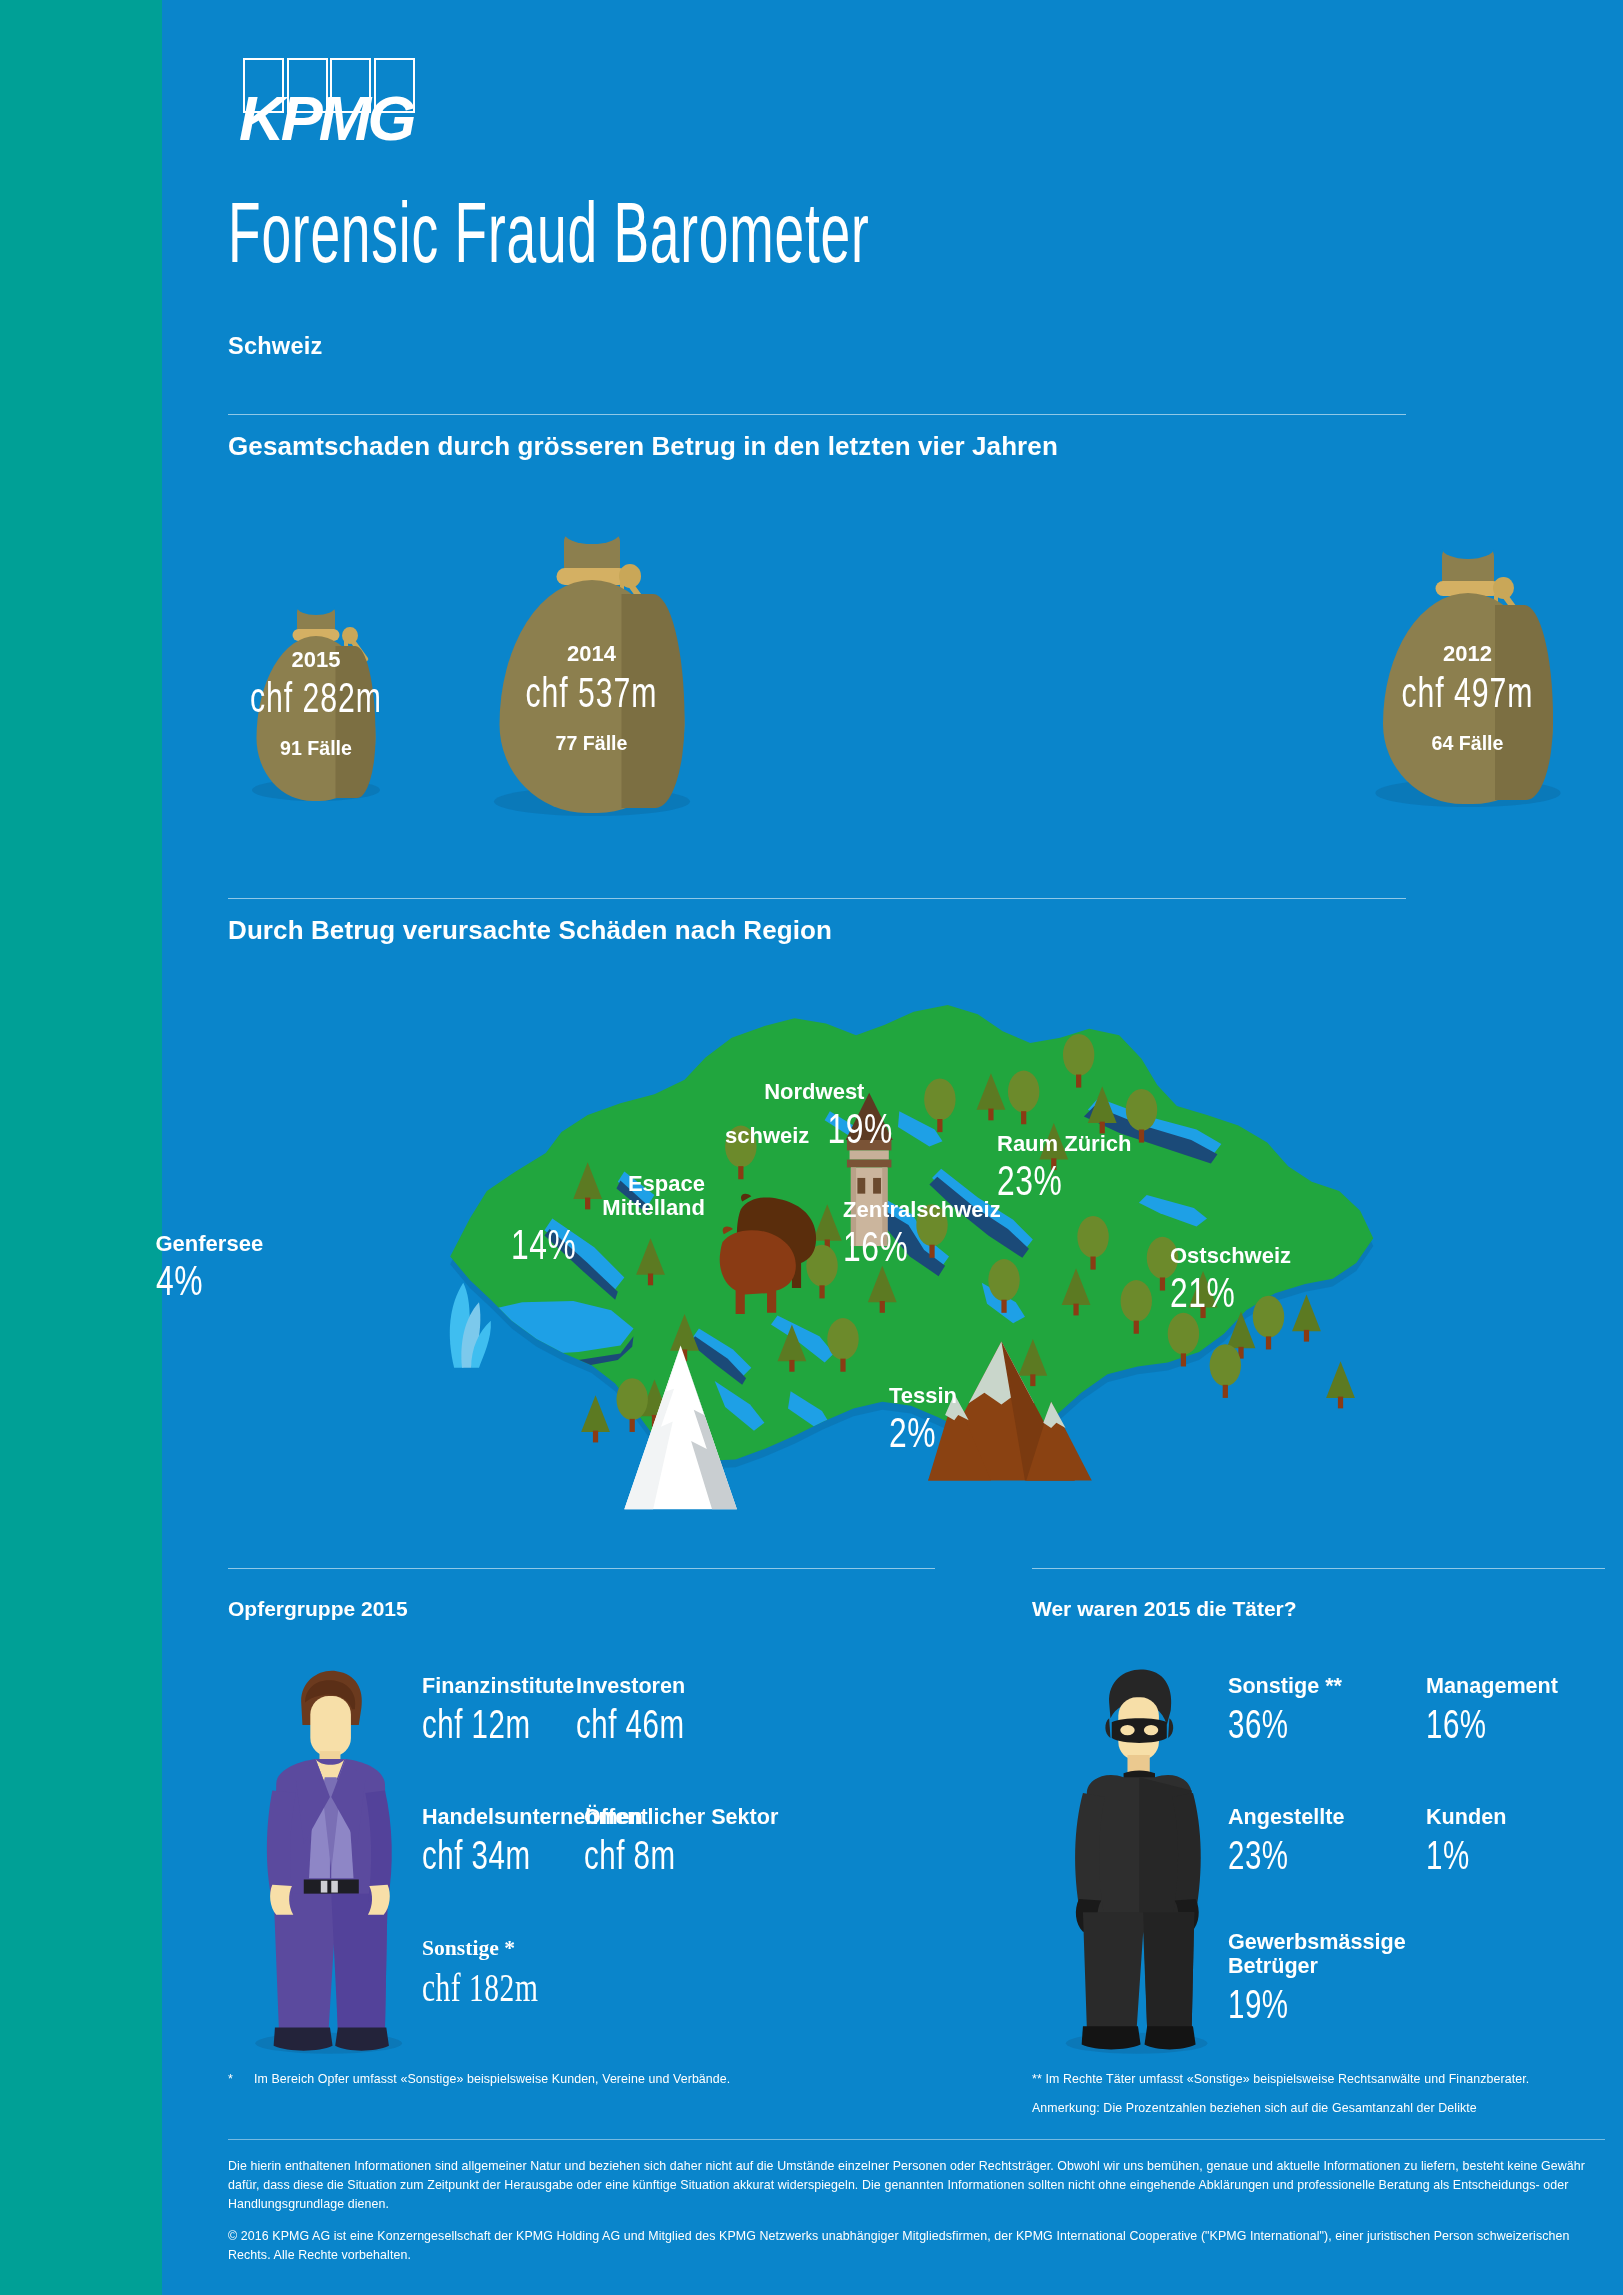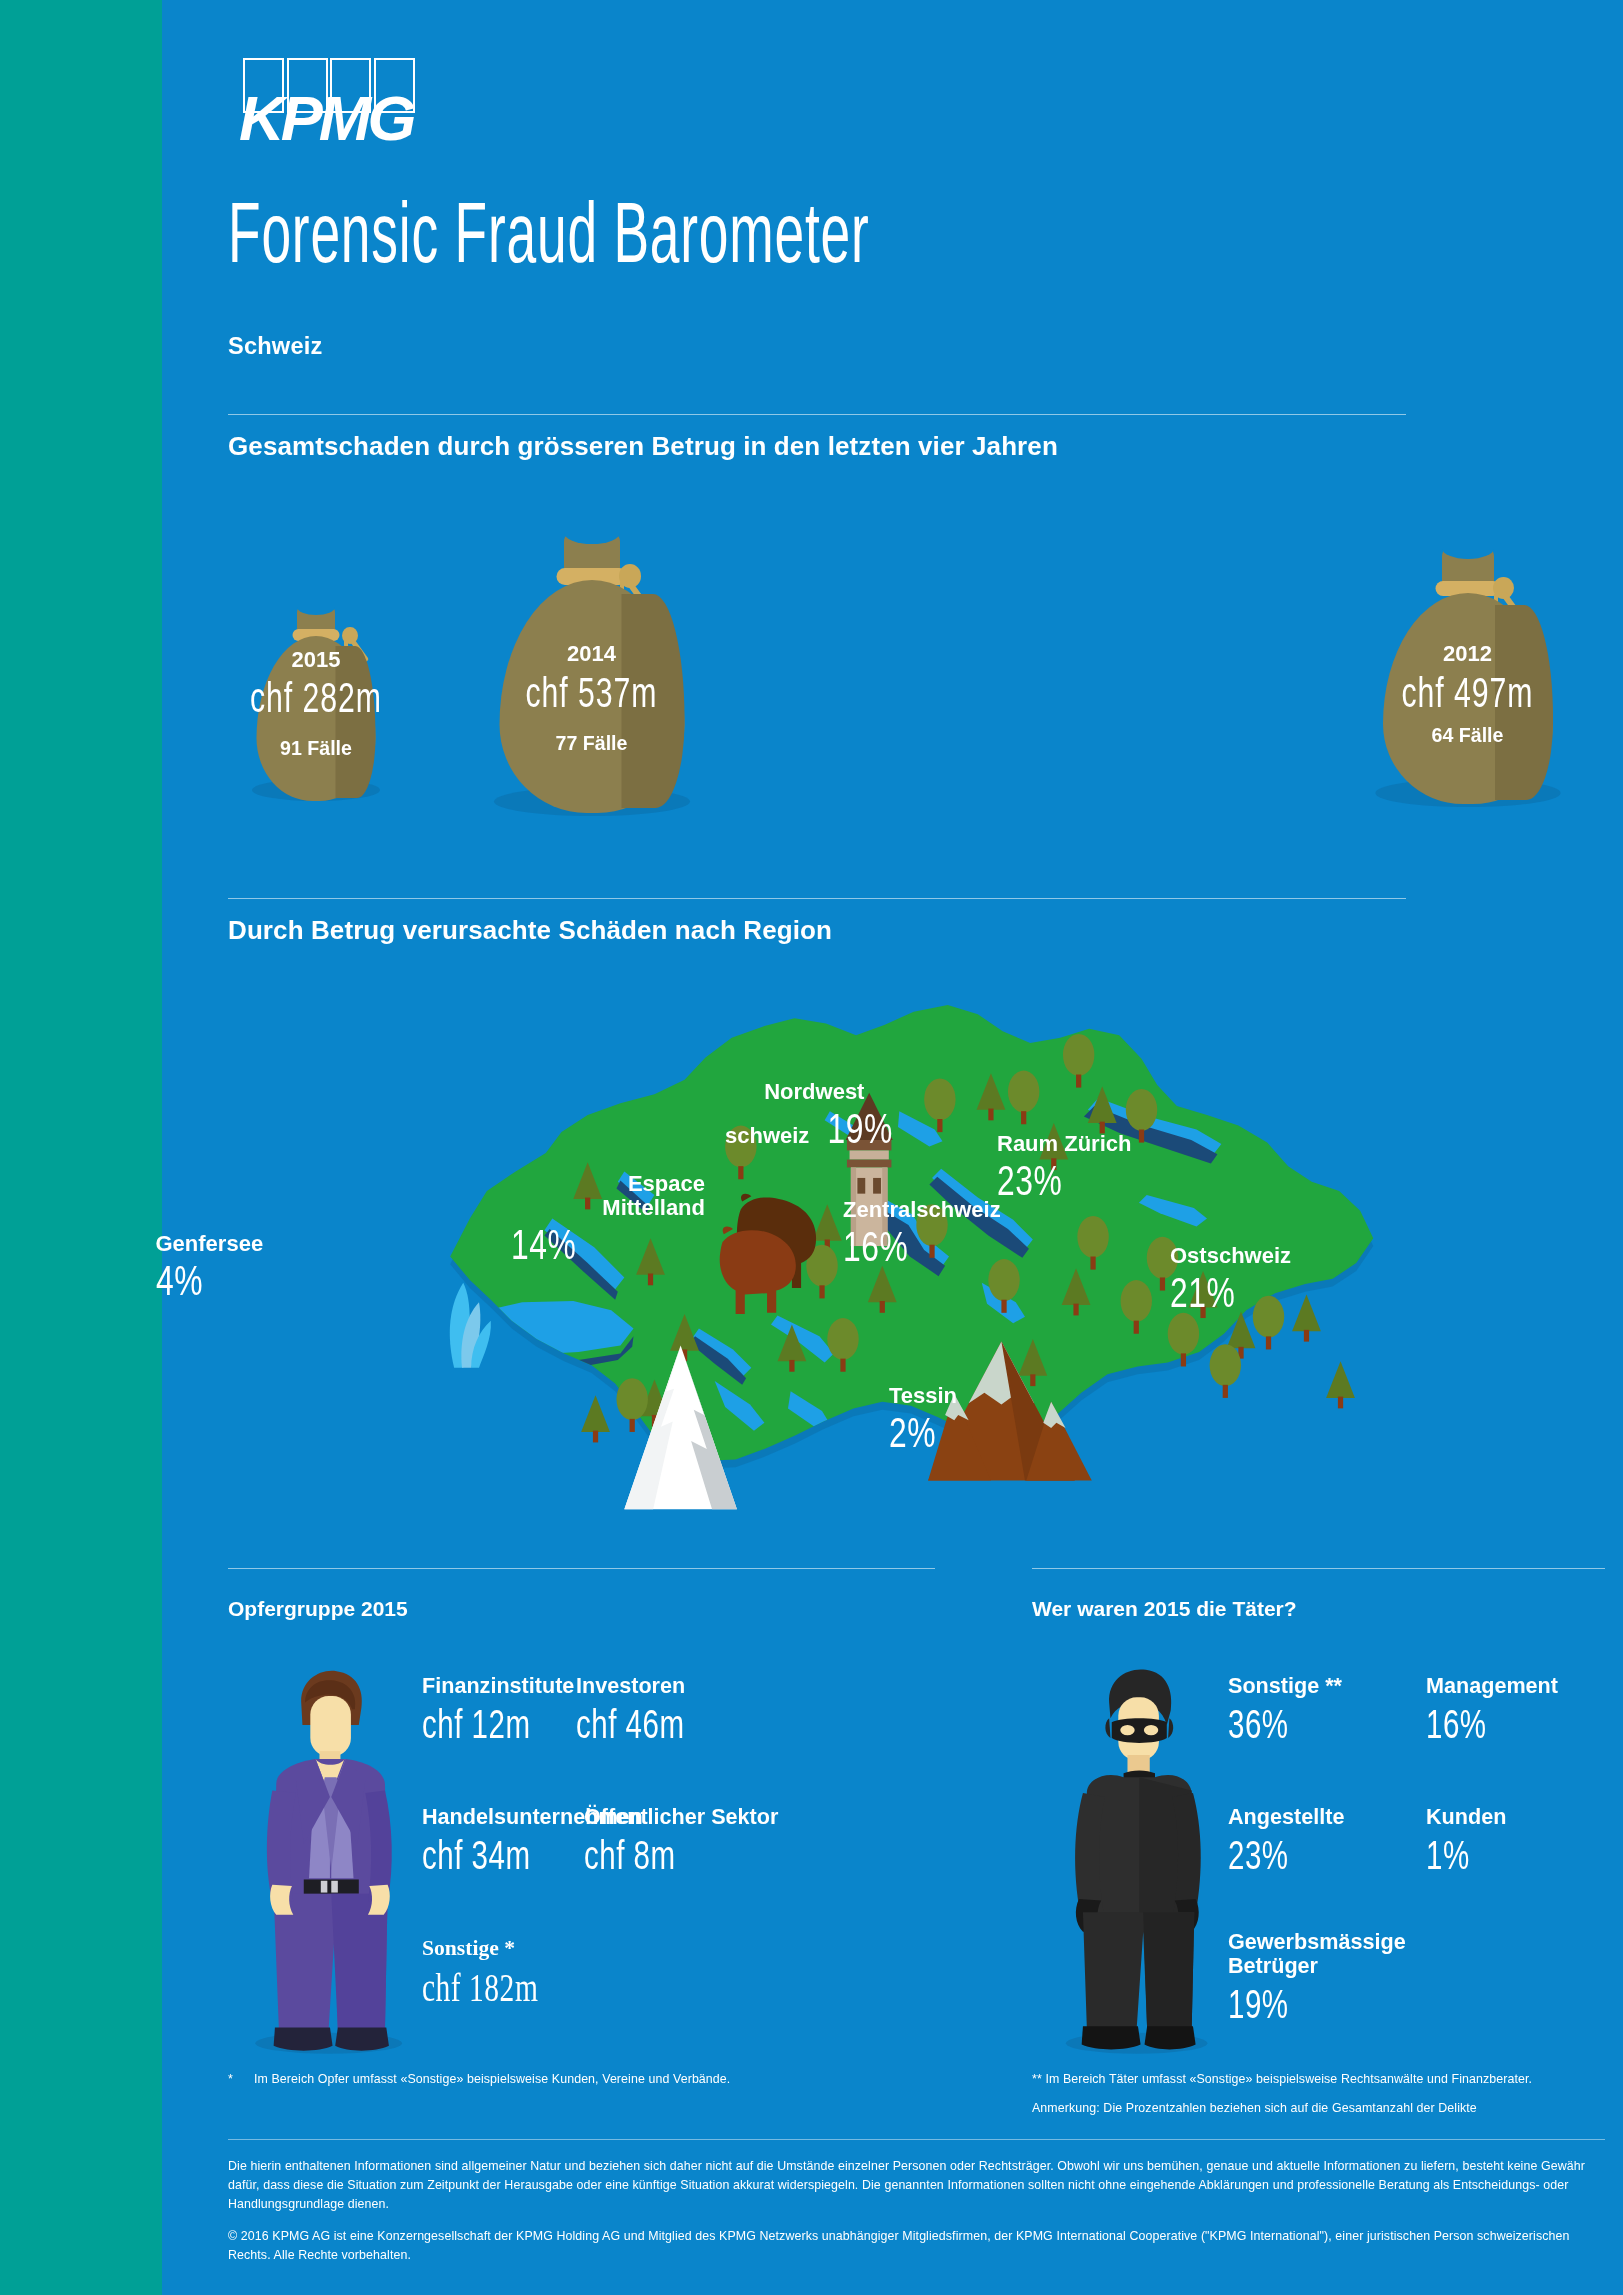--- a/index.html
+++ b/index.html
@@ -126,21 +126,21 @@
   <div class="bag" style="left:1178px;top:11.8px;width:255px;height:367px;">
     <div class="shadow" style="bottom:30px;width:185px;height:27.5px;"></div>
     <div class="neck" style="top:76px;width:52px;height:46px;"></div>
     <div class="tie" style="top:111px;width:65px;height:15.7px;"></div>
     <div class="knot" style="left:153px;top:107px;width:21px;height:22px;"></div>
     <div class="str1" style="left:154px;top:124px;width:21px;height:31px;"></div>
     <div class="str2" style="left:160px;top:124px;width:5.9px;height:41px;transform:rotate(-36deg);"></div>
     <div class="body" style="top:123px;width:170px;height:211px;"></div>
     <div class="lbl year" style="top:171px;">2012</div>
     <div class="lbl amt" style="top:199px;">chf 497m</div>
-    <div class="lbl cases" style="top:254px;">64 Fälle</div>
+    <div class="lbl cases" style="top:262px;">64 Fälle</div>
   </div>
 </div>
 
 <div class="rule" style="left:228px;top:898px;width:1178px;"></div>
 <div class="sec-head" style="left:228px;top:915px;">Durch Betrug verursachte Schäden nach Region</div>
 
 <div id="map-wrap">
   <svg id="mapsvg" width="982" height="563" viewBox="0 0 1500 860">
     <defs>
       <clipPath id="ch">
@@ -463,19 +463,19 @@
     <div class="clabel">
       <span>Gewerbsmässige</span><br>
       <span>Betrüger</span>
     </div>
     <span class="cval">19%</span>
   </div>
 </div>
 
 <div class="fn" style="left:228px;top:2072px;">*</div>
 <div class="fn" style="left:254px;top:2072px;width:655px;">Im Bereich Opfer umfasst «Sonstige» beispielsweise Kunden, Vereine und Verbände.</div>
-<div class="fn" style="left:1032px;top:2072px;width:576px;">** Im Bereich Täter umfasst «Sonstige» beispielsweise Rechtsanwälte und Finanzberater.</div>
+<div class="fn" style="left:1032px;top:2072px;width:576px;">** Im Rechte Täter umfasst «Sonstige» beispielsweise Rechtsanwälte und Finanzberater.</div>
 <div class="fn" style="left:1032px;top:2101px;width:576px;">Anmerkung: Die Prozentzahlen beziehen sich auf die Gesamtanzahl der Delikte</div>
 
 <div class="rule" style="left:228px;top:2139px;width:1377px;opacity:.8;"></div>
 <div class="disc" style="left:228px;top:2157px;width:1377px;">Die hierin enthaltenen Informationen sind allgemeiner Natur und beziehen sich daher nicht auf die Umstände einzelner Personen oder Rechtsträger. Obwohl wir uns bemühen, genaue und aktuelle Informationen zu liefern, besteht keine Gewähr dafür, dass diese die Situation zum Zeitpunkt der Herausgabe oder eine künftige Situation akkurat widerspiegeln. Die genannten Informationen sollten nicht ohne eingehende Abklärungen und professionelle Beratung als Entscheidungs- oder Handlungsgrundlage dienen.</div>
 <div class="disc" style="left:228px;top:2227px;width:1377px;">© 2016 KPMG AG ist eine Konzerngesellschaft der KPMG Holding AG und Mitglied des KPMG Netzwerks unabhängiger Mitgliedsfirmen, der KPMG International Cooperative ("KPMG International"), einer juristischen Person schweizerischen Rechts. Alle Rechte vorbehalten.</div>
 
 
 </body></html>

